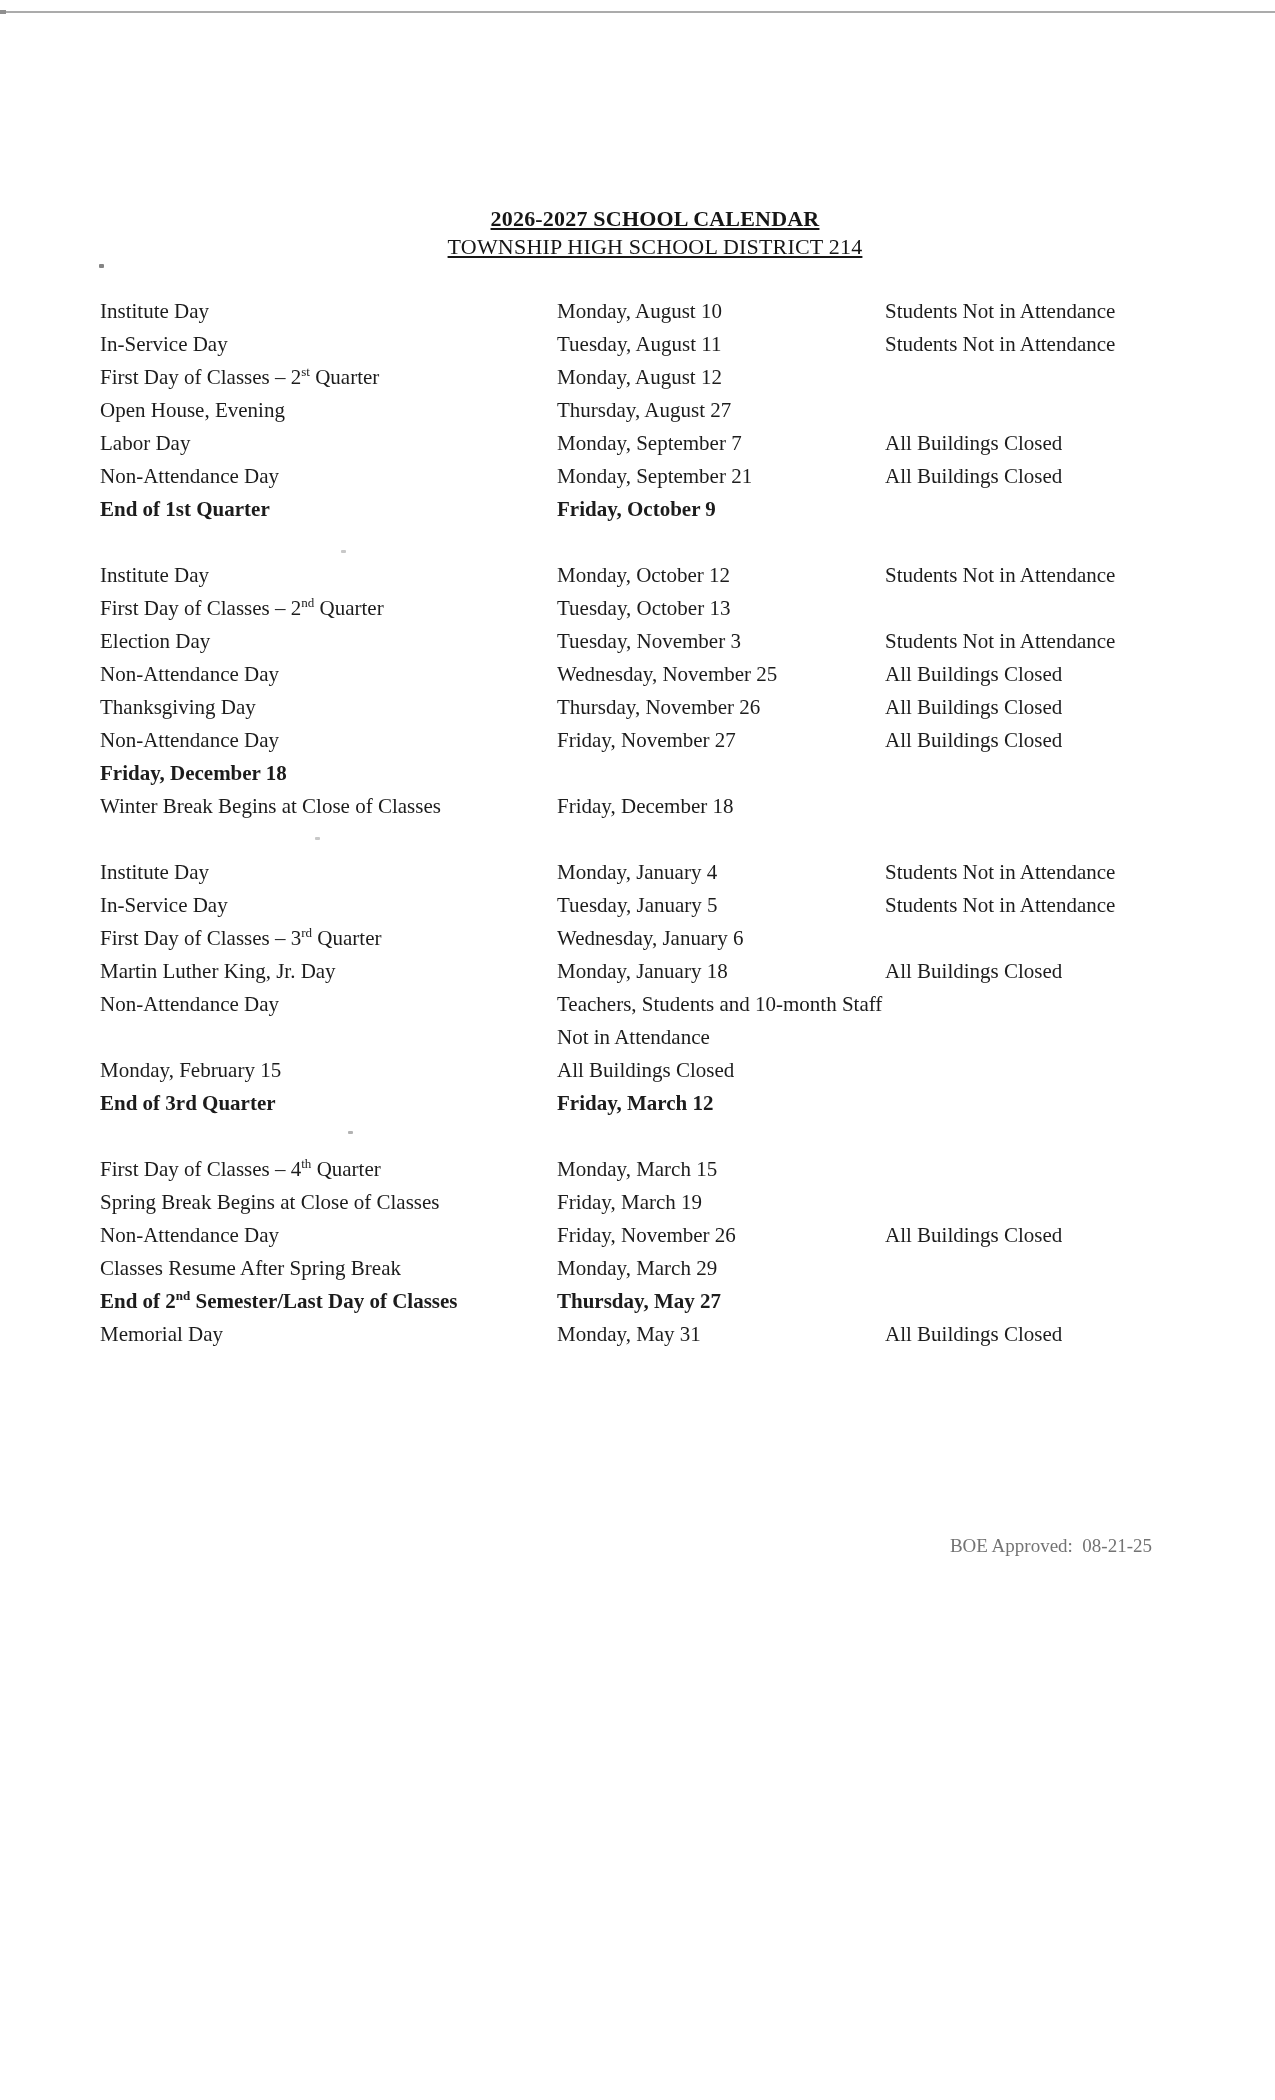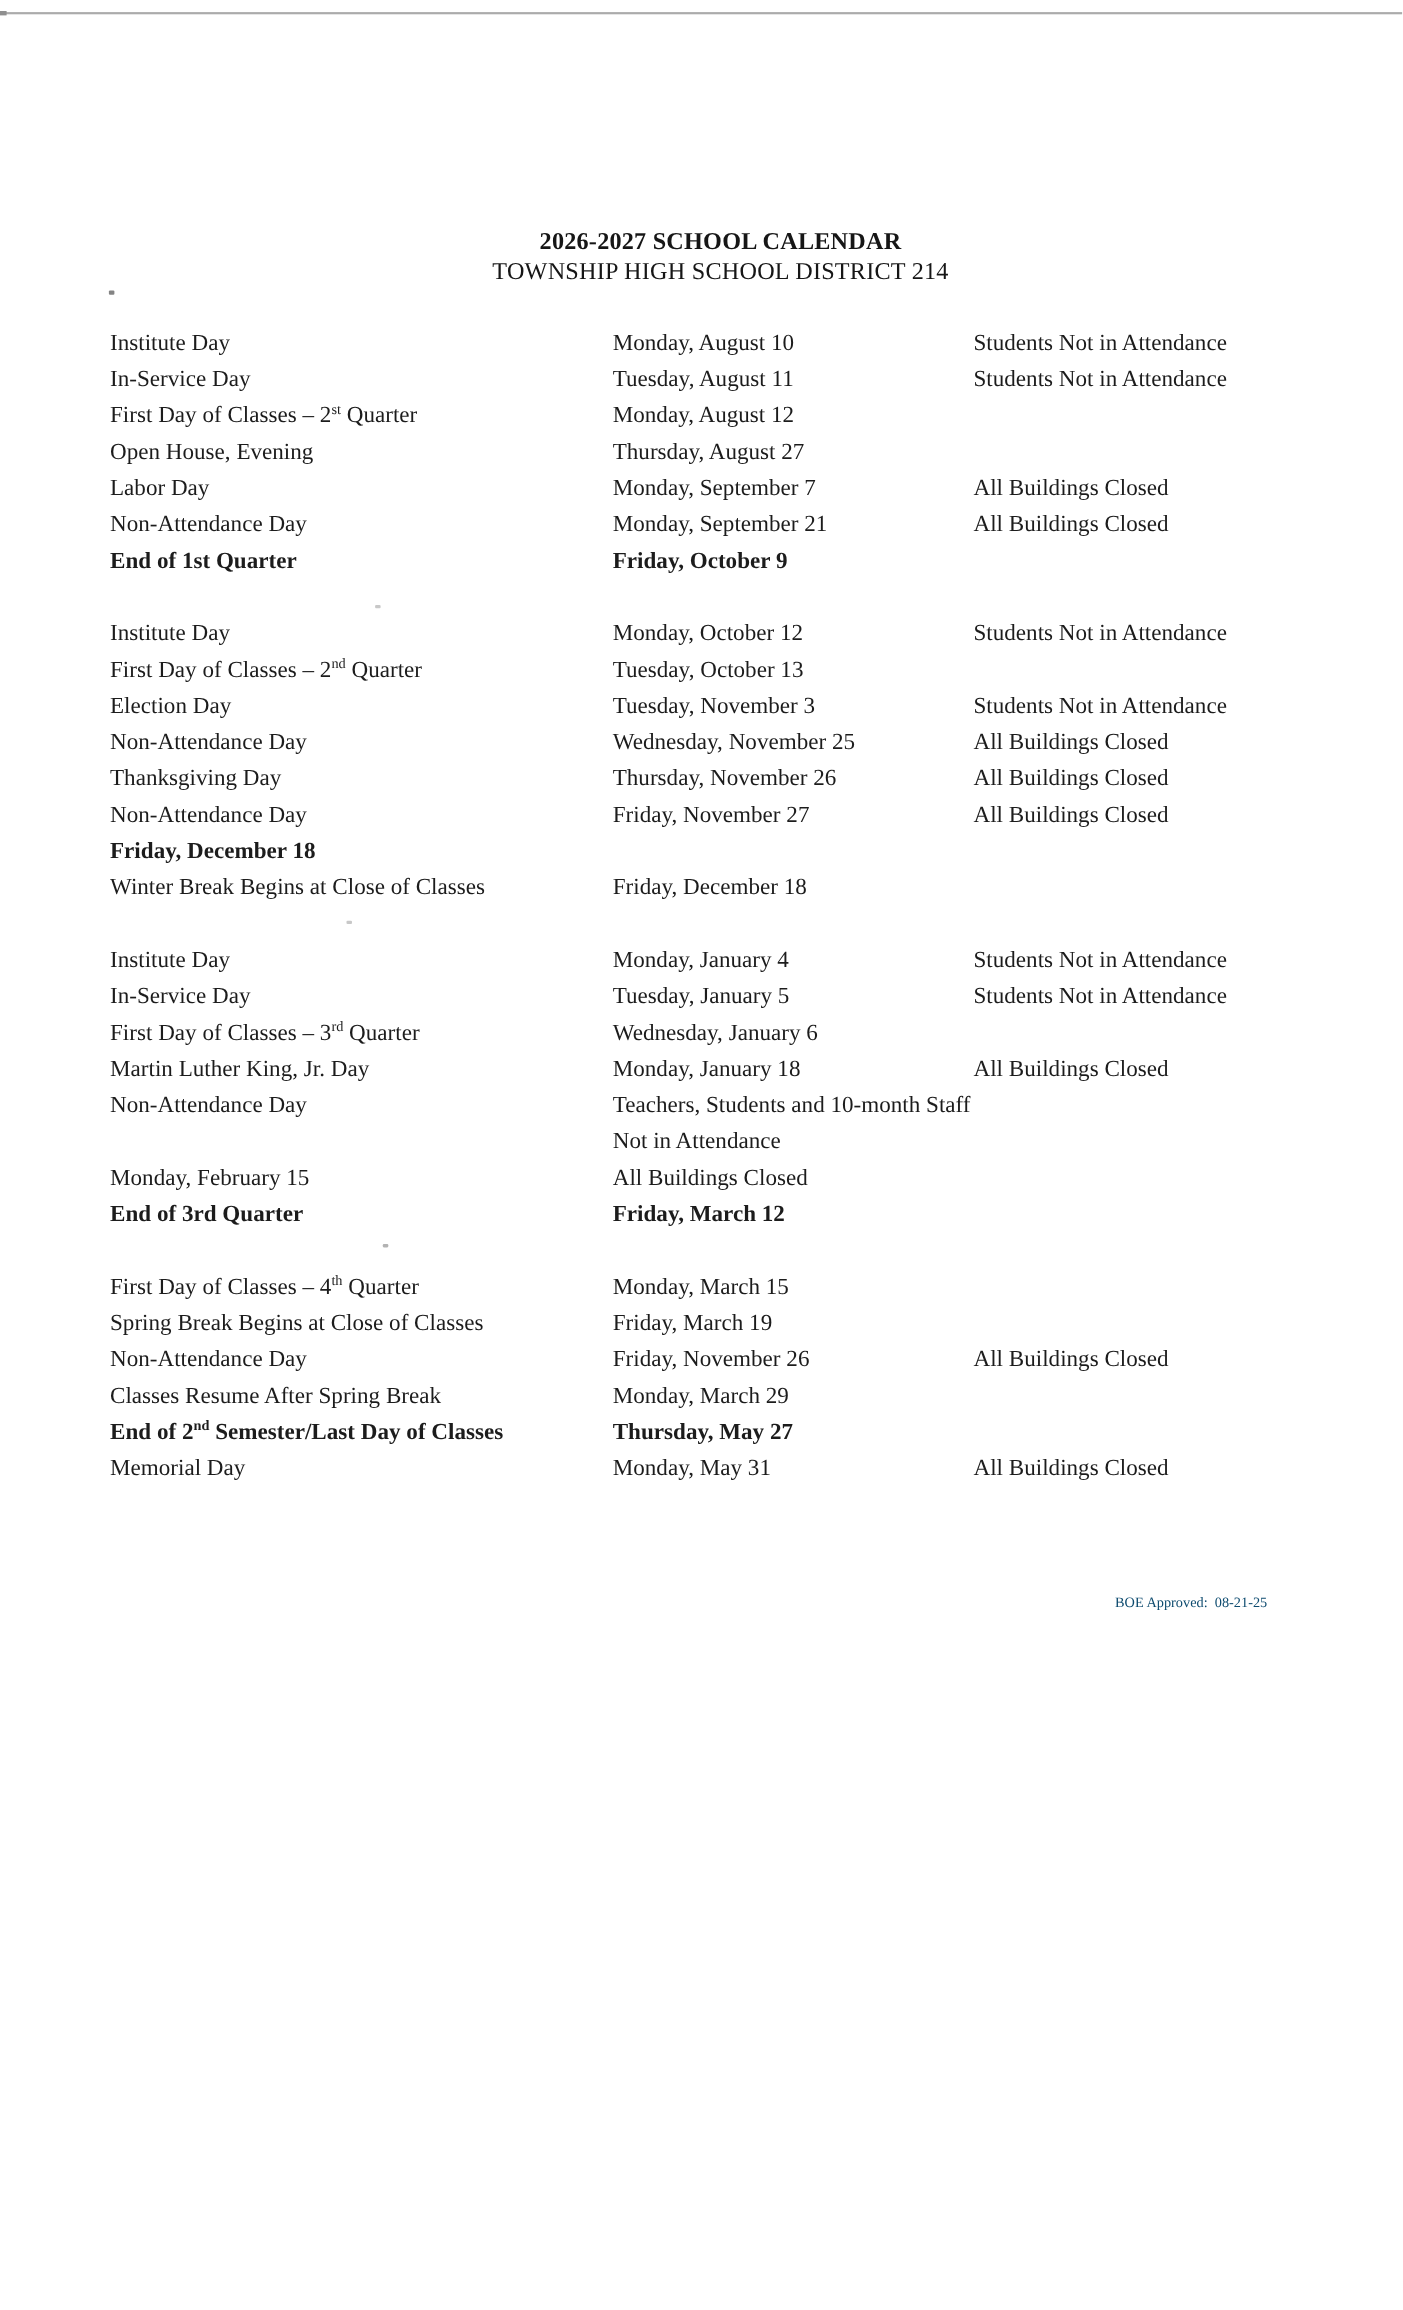--- a/index.html
+++ b/index.html
@@ -37,49 +37,50 @@
     left: 100px;
     top: 205px;
     width: 1110px;
   }
   .titles {
     text-align: center;
     font-size: 22px;
     line-height: 28px;
     letter-spacing: 0.2px;
     color: #161616;
+    text-decoration: underline;
   }
   .title-main { font-weight: bold; }
   .calendar-table { margin-top: 34px; }
   .block { margin-bottom: 33px; }
   .row {
     display: grid;
     grid-template-columns: 457px 328px 292px;
     font-size: 21px;
     line-height: 33px;
     color: #1c1c1c;
   }
   .row.bold .cell-event, .row.bold .cell-date { font-weight: bold; }
   .cell { vertical-align: top; }
   .sup {
     font-size: 0.62em;
     vertical-align: super;
     line-height: 0;
   }
   .approval {
     position: absolute;
-    top: 1244px;
+    top: 1330px;
     left: 0;
     width: 1110px;
     text-align: right;
     padding-right: 58px;
     box-sizing: border-box;
-    font-size: 13px;
+    font-size: 19px;
     white-space: pre;
-    color: #0c4a6e;
+    color: #737373;
   }
   .stray-mark {
     position: absolute;
     border-radius: 1px;
   }
   .mark-1 { left: 99px;  top: 264px;  width: 5px; height: 4px; background: #6f6f6f; opacity: 0.85; }
   .mark-2 { left: 341px; top: 550px;  width: 5px; height: 3px; background: #9a9a9a; opacity: 0.55; }
   .mark-3 { left: 315px; top: 837px;  width: 5px; height: 3px; background: #9a9a9a; opacity: 0.55; }
   .mark-4 { left: 348px; top: 1131px; width: 5px; height: 3px; background: #8a8a8a; opacity: 0.65; }
 </style>

